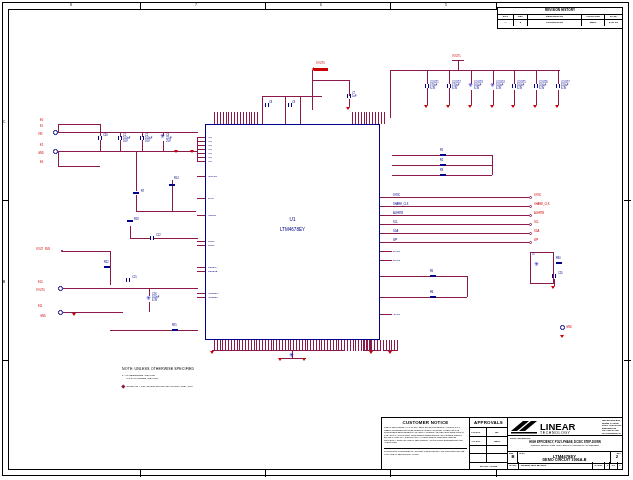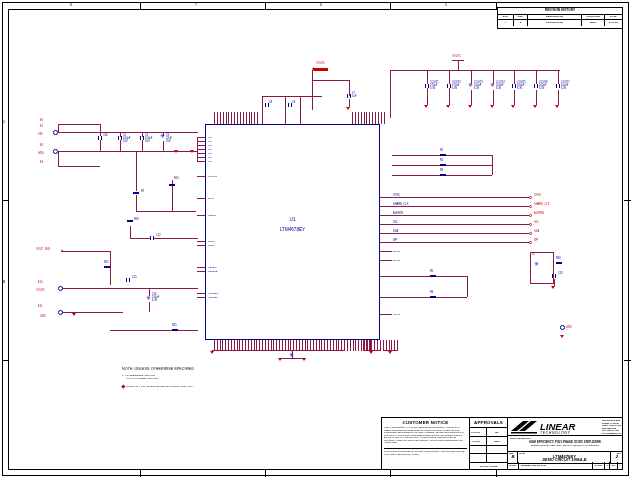--- a/index.html
+++ b/index.html
@@ -52,21 +52,21 @@
   .tb-micro{font-size:2px;line-height:1.25;color:#000;font-family:"Liberation Sans",sans-serif;}
 
   #notice{width:88px;padding:1.5px 2px;}
   #approvals{width:38px;}
   #apr-rows{position:absolute;left:0;top:9px;width:100%;bottom:7px;}
   .apr-row{height:25%;border-top:1px solid #000;display:flex;box-sizing:border-box;}
   .apr-row .k{width:46%;border-right:1px solid #000;box-sizing:border-box;padding-left:1px;font-size:2.1px;display:flex;align-items:center;}
   .apr-row .v{flex:1;font-size:2.3px;display:flex;align-items:center;justify-content:center;font-weight:bold;}
   #scale-row{position:absolute;left:0;bottom:0;width:100%;height:7px;border-top:1px solid #000;box-sizing:border-box;display:flex;align-items:center;justify-content:center;font-size:2.4px;font-weight:bold;}
 
-  #ltc{flex:1;position:relative;font-style:italic;}
+  #ltc{flex:1;position:relative;}
   #ltc-logo{position:absolute;left:2px;top:1.5px;width:88px;height:15px;}
   #ltc-addr{position:absolute;left:94px;top:1px;font-size:1.9px;line-height:1.35;}
   .addr-b{color:#000;font-weight:bold;}
   #titlerow{position:absolute;left:0;top:17px;width:100%;height:17px;border-top:1px solid #000;border-bottom:1px solid #000;box-sizing:border-box;padding:0.5px 2px;}
   #titlerow .t1{font-size:2.2px;font-weight:bold;}
   #titlerow .t2{font-size:2.8px;font-weight:bold;text-align:center;margin-top:1px;}
   #titlerow .t3{font-size:2.4px;text-align:center;margin-top:0.8px;}
   #idrow{position:absolute;left:0;top:34px;width:100%;height:12px;border-bottom:1px solid #000;box-sizing:border-box;display:flex;}
   #idrow .c{border-right:1px solid #000;box-sizing:border-box;position:relative;padding-left:1px;}
   #idrow .cap-l{font-size:1.9px;font-weight:bold;}

